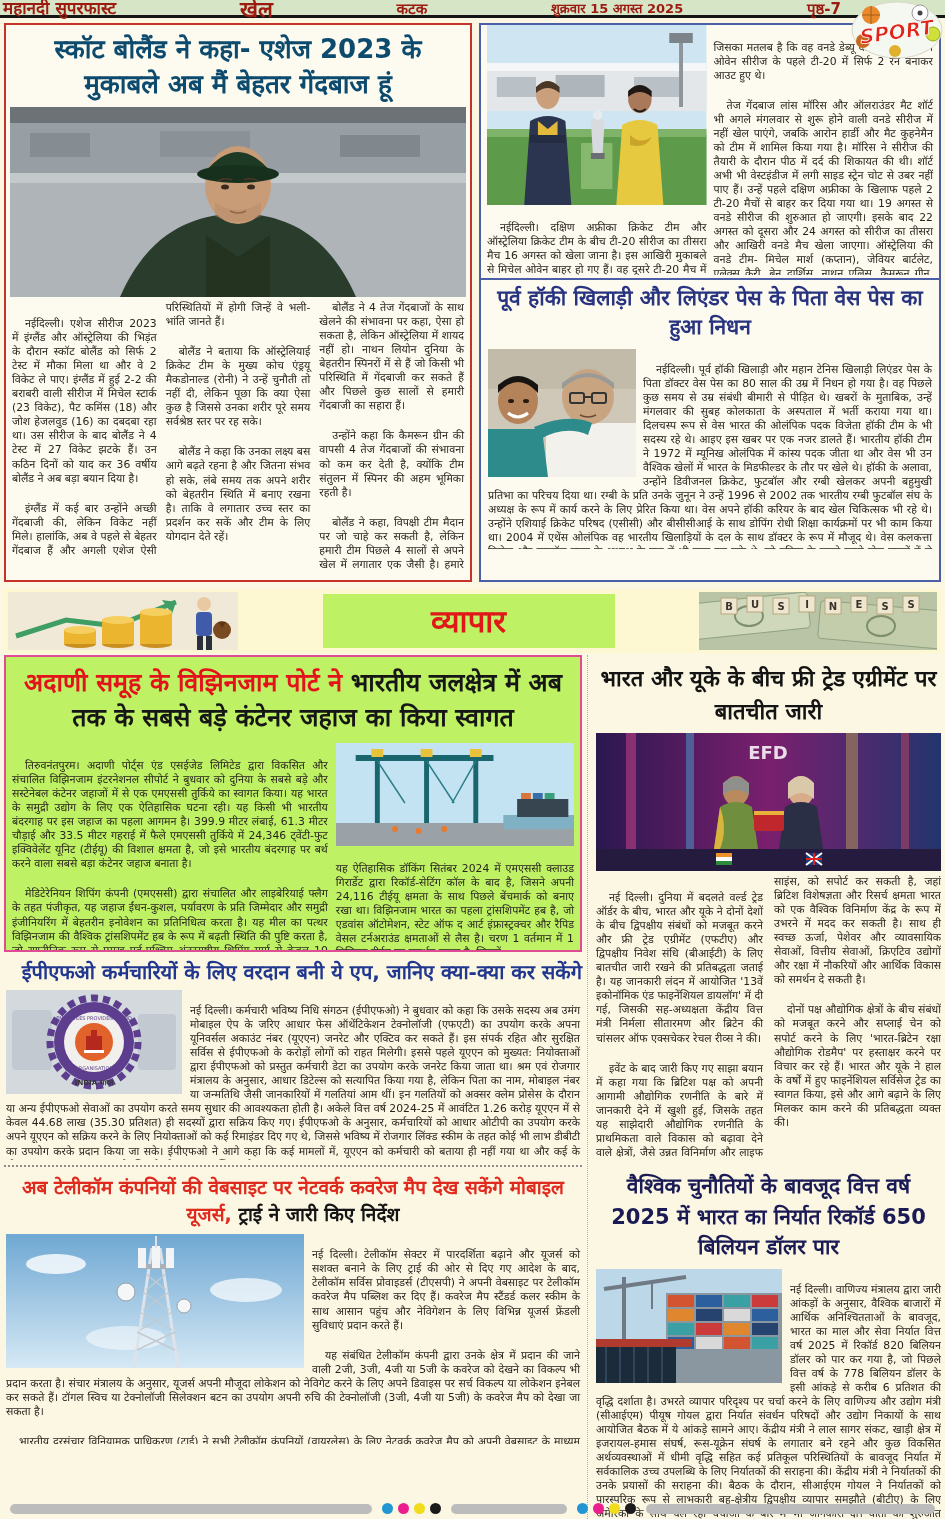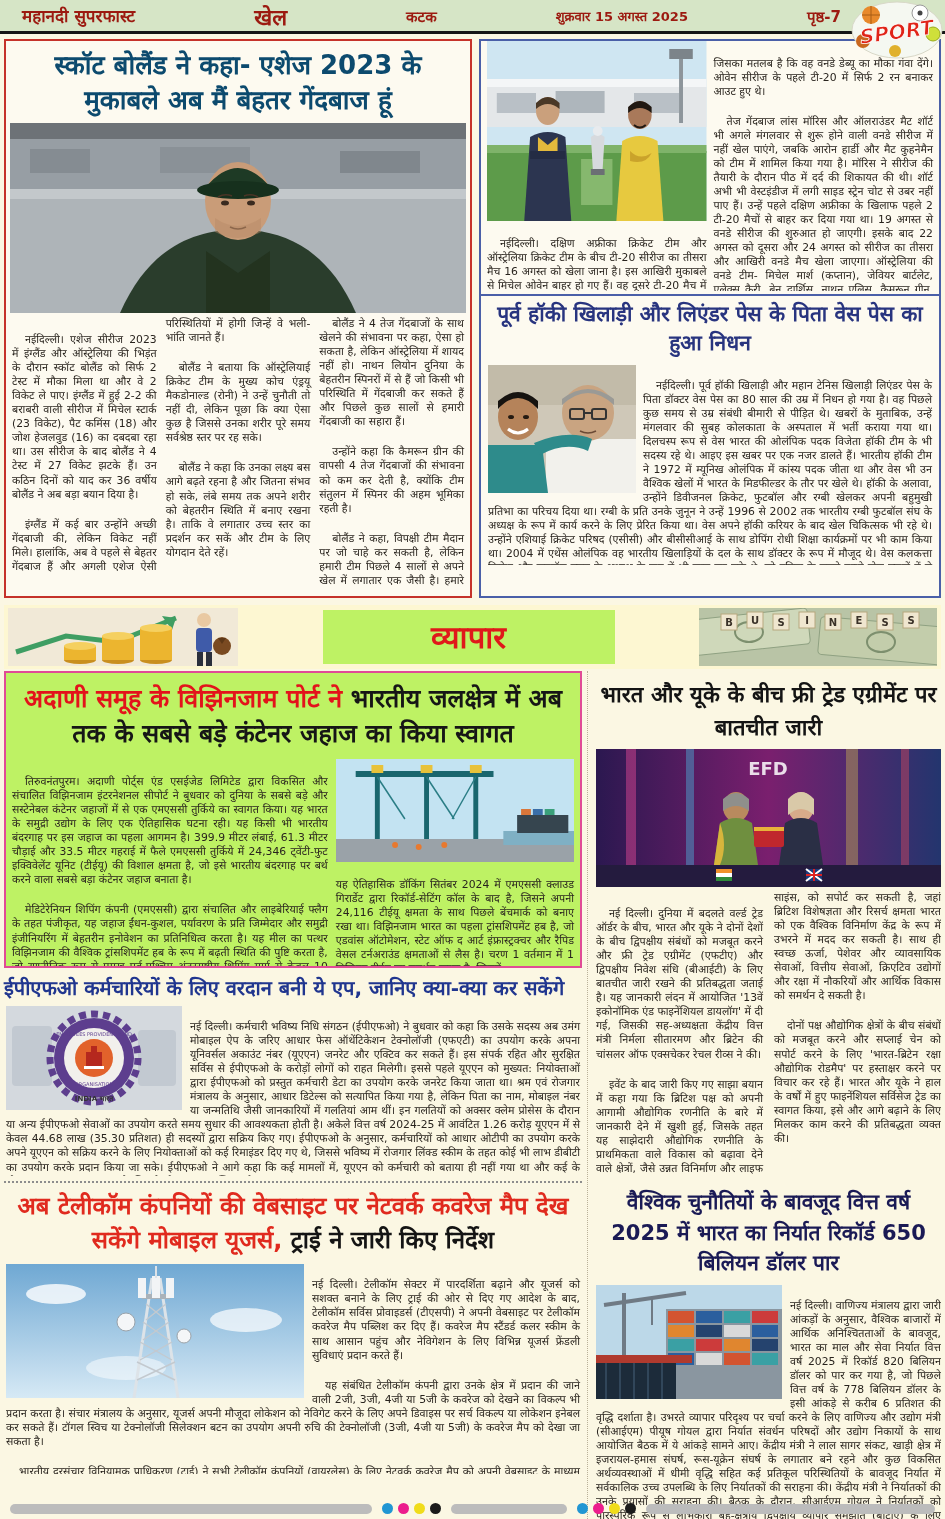--- a/index.html
+++ b/index.html
@@ -1,21 +1,21 @@
 <!DOCTYPE html>
 <html lang="hi"><head>
 <meta charset="utf-8">
 <style>
   *{box-sizing:border-box;margin:0;padding:0}
   html,body{background:#e8e4d4}
   .page{position:relative;width:945px;height:1519px;margin:0 auto;background:#fbf7e3;
         font-family:"DejaVu Sans","Liberation Sans",sans-serif;color:#28231d;overflow:hidden}
   
-  .masthead{display:flex;align-items:center;justify-content:space-between;height:34px;
-            background:#d6e5c6;border-bottom:3px solid #151515;padding:0 104px 0 22px}
+  .masthead{display:flex;align-items:center;justify-content:space-between;height:18px;
+            background:#d6e5c6;border-bottom:3px solid #151515;padding:0 104px 0 3px}
   .masthead .m-item{color:#9c1a10;font-weight:bold;white-space:nowrap}
   .m-paper{font-size:17px}
   .m-section{font-size:22px}
   .m-city{font-size:15px}
   .m-date{font-size:13px}
   .m-page{font-size:15px}
   .sport-logo{position:absolute;top:1px;right:2px;width:92px;height:58px;z-index:9}
   
   .sports-row{display:flex;gap:7px;padding:5px 4px 3px}
   .box-red{width:468px;border:2px solid #c5322a;background:#fdfaf0}
@@ -44,25 +44,25 @@
   .col-left{width:584px;border-right:1px dotted #b9b098;padding-right:5px}
   .col-right{width:345px}
   .adani-box{border:2px solid #e04b96;background:#bef264}
   .adani-hl{font-size:25px;font-weight:bold;text-align:center;line-height:1.4;padding:8px 8px 5px}
   .adani-hl .red{color:#e3131b}
   .adani-hl .blk{color:#161616}
   .adani-body{display:flex;gap:8px;padding:3px 6px 4px;height:210px;overflow:hidden}
   .adani-colL{width:57%}
   .adani-colR{width:43%}
   .adani-photo{display:block;width:100%;height:103px;margin-bottom:3px}
-  .epfo h2{color:#20368f;font-size:20px;font-weight:bold;text-align:left;padding:6px 0 3px}
+  .epfo h2{color:#20368f;font-size:20px;font-weight:bold;text-align:right;padding:6px 0 3px}
   .epfo-body{height:172px;overflow:hidden;padding:0 2px}
   .epfo-logo{float:left;width:176px;height:104px;margin:2px 8px 2px 0}
   .telecom{border-top:2px dotted #8d8d8d;margin-top:5px;padding-top:3px}
-  .telecom-hl{font-size:24px;font-weight:bold;text-align:center;line-height:1.4;padding:4px 4px 5px}
+  .telecom-hl{font-size:19px;font-weight:bold;text-align:center;line-height:1.4;padding:4px 4px 5px}
   .telecom-hl .red{color:#e02a1e}
   .telecom-hl .blk{color:#141414}
   .telecom-body{height:212px;overflow:hidden;padding:0 2px}
   .telecom-photo{float:left;width:298px;height:134px;margin:2px 8px 2px 0}
   .uk h2{color:#141414;font-size:22px;font-weight:bold;text-align:center;line-height:1.5;padding:7px 2px 5px}
   .uk-photo{display:block;width:100%;height:138px}
   .uk-body{column-count:2;column-gap:11px;height:292px;overflow:hidden;padding-top:4px}
   .exports h2{color:#1a1a55;font-size:21px;font-weight:bold;text-align:center;line-height:1.45;padding:8px 0 4px}
   .exports-body{height:318px;overflow:hidden}
   .exports-photo{float:left;width:186px;height:114px;margin:2px 8px 2px 0}

